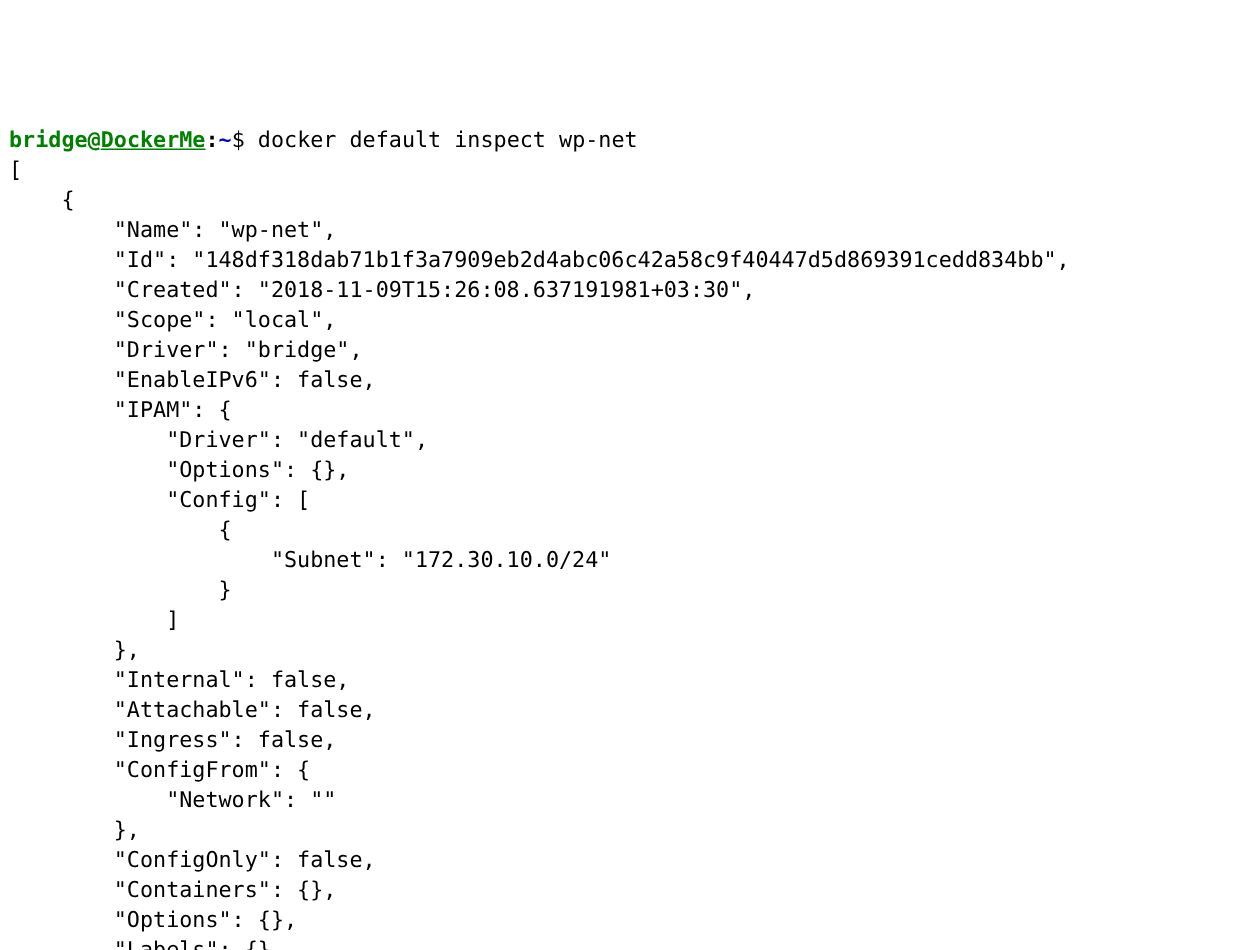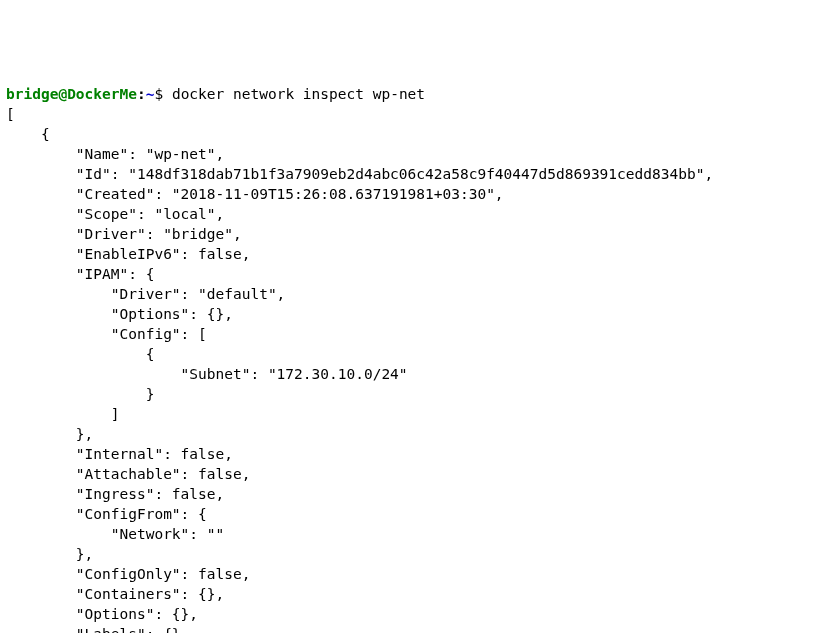--- a/index.html
+++ b/index.html
@@ -17,20 +17,21 @@
       white-space: pre;
       font-weight: bold;
     }
     .prompt-user {
       color: #008000;
       font-weight: bold;
     }
     .prompt-host {
       color: #008000;
       font-weight: bold;
+      text-decoration: underline;
     }
     .prompt-colon {
       color: #000000;
       font-weight: bold;
     }
     .prompt-path {
       color: #0000cc;
       font-weight: bold;
     }
     .prompt-dollar {
@@ -44,21 +45,21 @@
     .output {
       color: #000000;
       font-weight: normal;
     }
   </style>
 </head>
 <body>
 
 
 
-<div><span><span class="prompt-user">bridge</span><span class="prompt-user">@</span><span class="prompt-host">DockerMe</span><span class="prompt-colon">:</span><span class="prompt-path">~</span><span class="prompt-dollar">$ </span></span><span class="cmd">docker network inspect wp-net</span>
+<div><span><span class="prompt-user">bridge</span><span class="prompt-user">@</span><span class="prompt-host">DockerMe</span><span class="prompt-colon">:</span><span class="prompt-path">~</span><span class="prompt-dollar">$ </span></span><span class="cmd">docker default inspect wp-net</span>
 <span class="output">[
     {
         "Name": "wp-net",
         "Id": "148df318dab71b1f3a7909eb2d4abc06c42a58c9f40447d5d869391cedd834bb",
         "Created": "2018-11-09T15:26:08.637191981+03:30",
         "Scope": "local",
         "Driver": "bridge",
         "EnableIPv6": false,
         "IPAM": {
             "Driver": "default",

